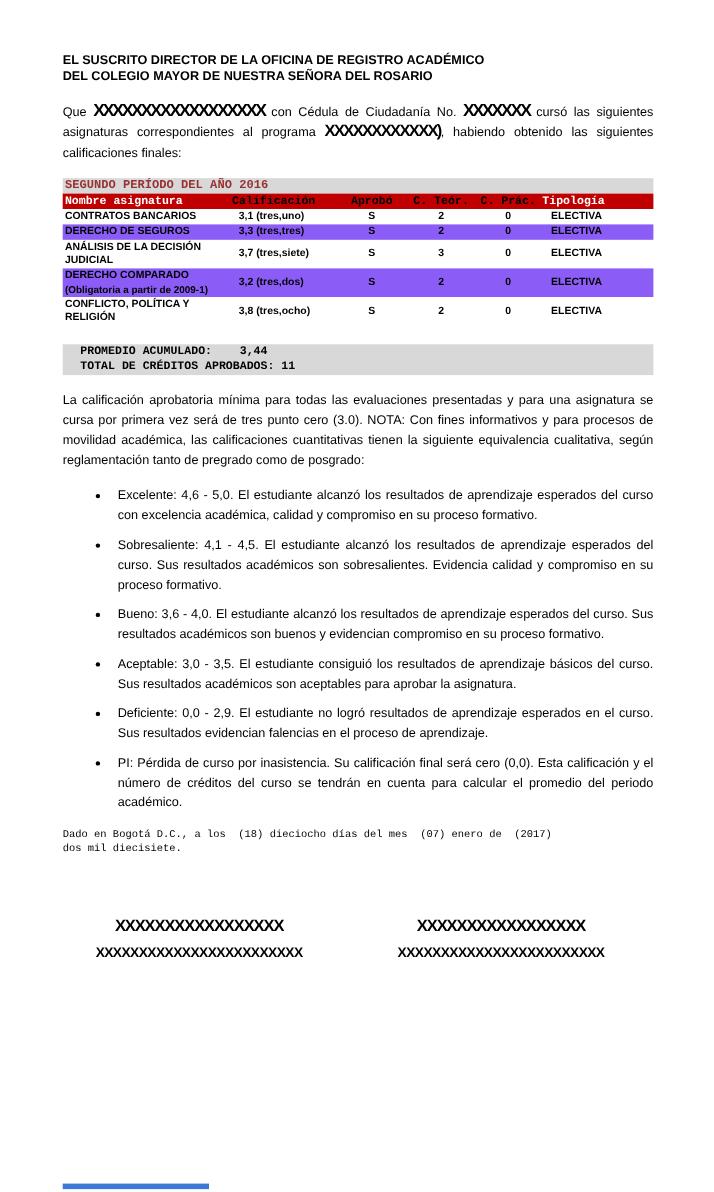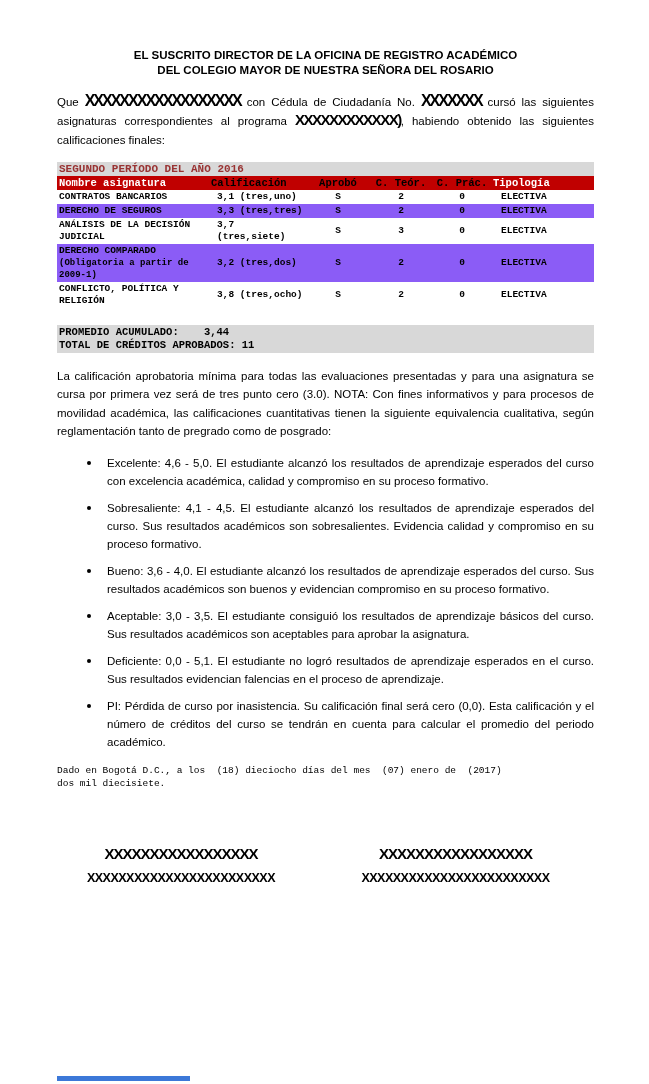--- a/index.html
+++ b/index.html
@@ -4,36 +4,36 @@
 <style>
   html,body{margin:0;padding:0;}
   body{
     width:649px;height:1084px;position:relative;overflow:hidden;
     background:#ffffff;color:#000;
     font-family:"Liberation Sans", sans-serif;
   }
   .content{padding:48px 55px 0 57px;}
 
   
-  .doc-title{font-size:11.5px;font-weight:bold;line-height:15px;text-align:center;}
+  .doc-title{font-size:11.5px;font-weight:bold;line-height:15px;}
   .certifica{font-size:13.5px;font-weight:bold;text-align:center;margin-top:17px;}
 
   
   .intro{font-size:11.5px;line-height:19px;text-align:justify;margin-top:15px;}
   .redact{font-weight:bold;letter-spacing:-1.5px;font-size:15px;line-height:1;white-space:nowrap;}
   .redact-lg{font-size:16px;letter-spacing:-2px;}
 
   
   .grades{margin-top:11px;}
   .period-bar{
     background:#d8d8d8;color:#993333;
     font-family:"Liberation Mono", monospace;font-weight:bold;
     font-size:11px;line-height:14px;padding:0 2px;
   }
-  .t-row{display:grid;grid-template-columns:152px 98px 62px 64px 58px auto;align-items:center;font-family:Liberation Mono, monospace;}
+  .t-row{display:grid;grid-template-columns:152px 98px 62px 64px 58px auto;align-items:center;}
   .t-head{
     background:#c00000;
     font-family:"Liberation Mono", monospace;font-weight:bold;
     font-size:10.5px;line-height:14px;
   }
   .t-head .cell{color:#000;}
   .t-head .c-white{color:#ffffff;}
   .t-body .t-row{font-size:9.5px;font-weight:bold;line-height:12px;padding:1px 0;}
   .t-row.stripe{background:#8b5cf6;}
   .cell{padding:0 2px;}
@@ -41,21 +41,21 @@
   .cell.grade{padding-left:8px;}
   .cell.center{text-align:center;}
   .cell.type{padding-left:10px;}
   .sub-note{font-size:9px;}
 
   .mono-line{
     font-family:"Liberation Mono", monospace;font-weight:bold;
     font-size:10.5px;line-height:13px;white-space:pre-wrap;
   }
   .avg-period{margin-top:9px;}
-  .avg-block{margin-top:17px;background:#d8d8d8;padding:1px 2px;}
+  .avg-block{margin-top:17px;background:#d8d8d8;padding:1px 16px;}
 
   
   .note-par{font-size:11.5px;line-height:18.5px;text-align:justify;margin-top:14px;}
 
   
   .scale{margin-top:13px;}
   .scale-item{
     position:relative;padding-left:50px;margin-bottom:9px;
     font-size:11.5px;line-height:18px;text-align:justify;
   }
@@ -165,21 +165,21 @@
     <div class="mono-line">TOTAL DE CRÉDITOS APROBADOS: 11</div>
   </div>
 
   <p class="note-par">La calificación aprobatoria mínima para todas las evaluaciones presentadas y para una asignatura se cursa por primera vez será de tres punto cero (3.0). NOTA: Con fines informativos y para procesos de movilidad académica, las calificaciones cuantitativas tienen la siguiente equivalencia cualitativa, según reglamentación tanto de pregrado como de posgrado:</p>
 
   <div class="scale">
     <div class="scale-item"><span class="bullet"></span><span>Excelente: 4,6 - 5,0. El estudiante alcanzó los resultados de aprendizaje esperados del curso con excelencia académica, calidad y compromiso en su proceso formativo.</span></div>
     <div class="scale-item"><span class="bullet"></span><span>Sobresaliente: 4,1 - 4,5. El estudiante alcanzó los resultados de aprendizaje esperados del curso. Sus resultados académicos son sobresalientes. Evidencia calidad y compromiso en su proceso formativo.</span></div>
     <div class="scale-item"><span class="bullet"></span><span>Bueno: 3,6 - 4,0. El estudiante alcanzó los resultados de aprendizaje esperados del curso. Sus resultados académicos son buenos y evidencian compromiso en su proceso formativo.</span></div>
     <div class="scale-item"><span class="bullet"></span><span>Aceptable: 3,0 - 3,5. El estudiante consiguió los resultados de aprendizaje básicos del curso. Sus resultados académicos son aceptables para aprobar la asignatura.</span></div>
-    <div class="scale-item"><span class="bullet"></span><span>Deficiente: 0,0 - 5,1. El estudiante no logró resultados de aprendizaje esperados en el curso. Sus resultados evidencian falencias en el proceso de aprendizaje.</span></div>
+    <div class="scale-item"><span class="bullet"></span><span>Deficiente: 0,0 - 2,9. El estudiante no logró resultados de aprendizaje esperados en el curso. Sus resultados evidencian falencias en el proceso de aprendizaje.</span></div>
     <div class="scale-item"><span class="bullet"></span><span>PI: Pérdida de curso por inasistencia. Su calificación final será cero (0,0). Esta calificación y el número de créditos del curso se tendrán en cuenta para calcular el promedio del periodo académico.</span></div>
   </div>
 
   <div class="date-block">Dado en Bogotá D.C., a los  (18) dieciocho días del mes  (07) enero de  (2017)
 dos mil diecisiete.</div>
 
   <div class="signatures">
     <div class="sig-col left">
       <div class="sig-line1">XXXXXXXXXXXXXXXXX</div>
       <div class="sig-line2">XXXXXXXXXXXXXXXXXXXXXXXX</div>

